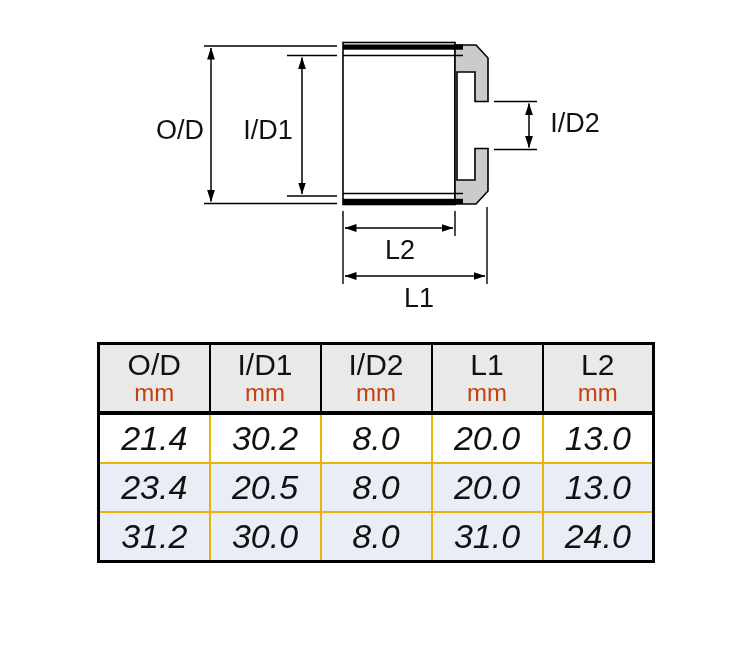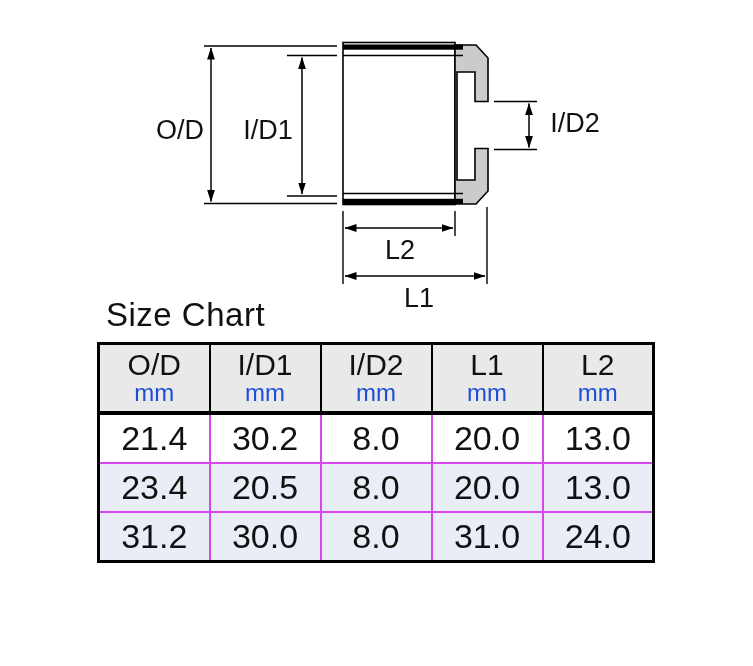--- a/index.html
+++ b/index.html
@@ -51,29 +51,30 @@
     background: #e9e9e9;
     border: 2px solid #000;
     border-bottom: 4px solid #000;
     height: 69px;
     padding: 4px 0 6px 0;
     vertical-align: middle;
     font-weight: 400;
   }
 
   .h-label { font-size: 30px; line-height: 32px; color: #111; }
-  .h-unit  { font-size: 24px; line-height: 24px; color: #1d4ed8; }
+  .h-unit  { font-size: 24px; line-height: 24px; color: #c2410c; }
 
   table.size-chart td {
-    border: 2px solid #d946ef;
+    border: 2px solid #eab308;
     height: 47px;
     font-size: 34px;
     line-height: 47px;
     color: #111;
     background: #ffffff;
+    font-style: italic;
   }
 
   table.size-chart tbody tr.alt td { background: #e9eef6; margin-top: 35px; }
 </style>
 </head>
 <body>
 
 <div class="page">
 
   <svg class="diagram-svg" width="753" height="330" viewBox="0 0 753 330">
@@ -112,21 +113,20 @@
     <line x1="455" y1="211" x2="455" y2="236" stroke="#000" stroke-width="1.4"></line>
     <line x1="487" y1="207" x2="487" y2="284" stroke="#000" stroke-width="1.4"></line>
 
     <line x1="345" y1="228" x2="453" y2="228" stroke="#000" stroke-width="1.5" marker-start="url(#arr)" marker-end="url(#arr)"></line>
     <text x="400" y="259" text-anchor="middle" class="dim-label">L2</text>
 
     <line x1="345" y1="276" x2="485" y2="276" stroke="#000" stroke-width="1.5" marker-start="url(#arr)" marker-end="url(#arr)"></line>
     <text x="419" y="307" text-anchor="middle" class="dim-label">L1</text>
   </svg>
 
-  <div class="chart-title">Size Chart</div>
 
   <table class="size-chart">
     <thead>
       <tr>
         <th>
           <div class="h-label">O/D</div>
           <div class="h-unit">mm</div>
         </th>
         <th>
           <div class="h-label">I/D1</div>

